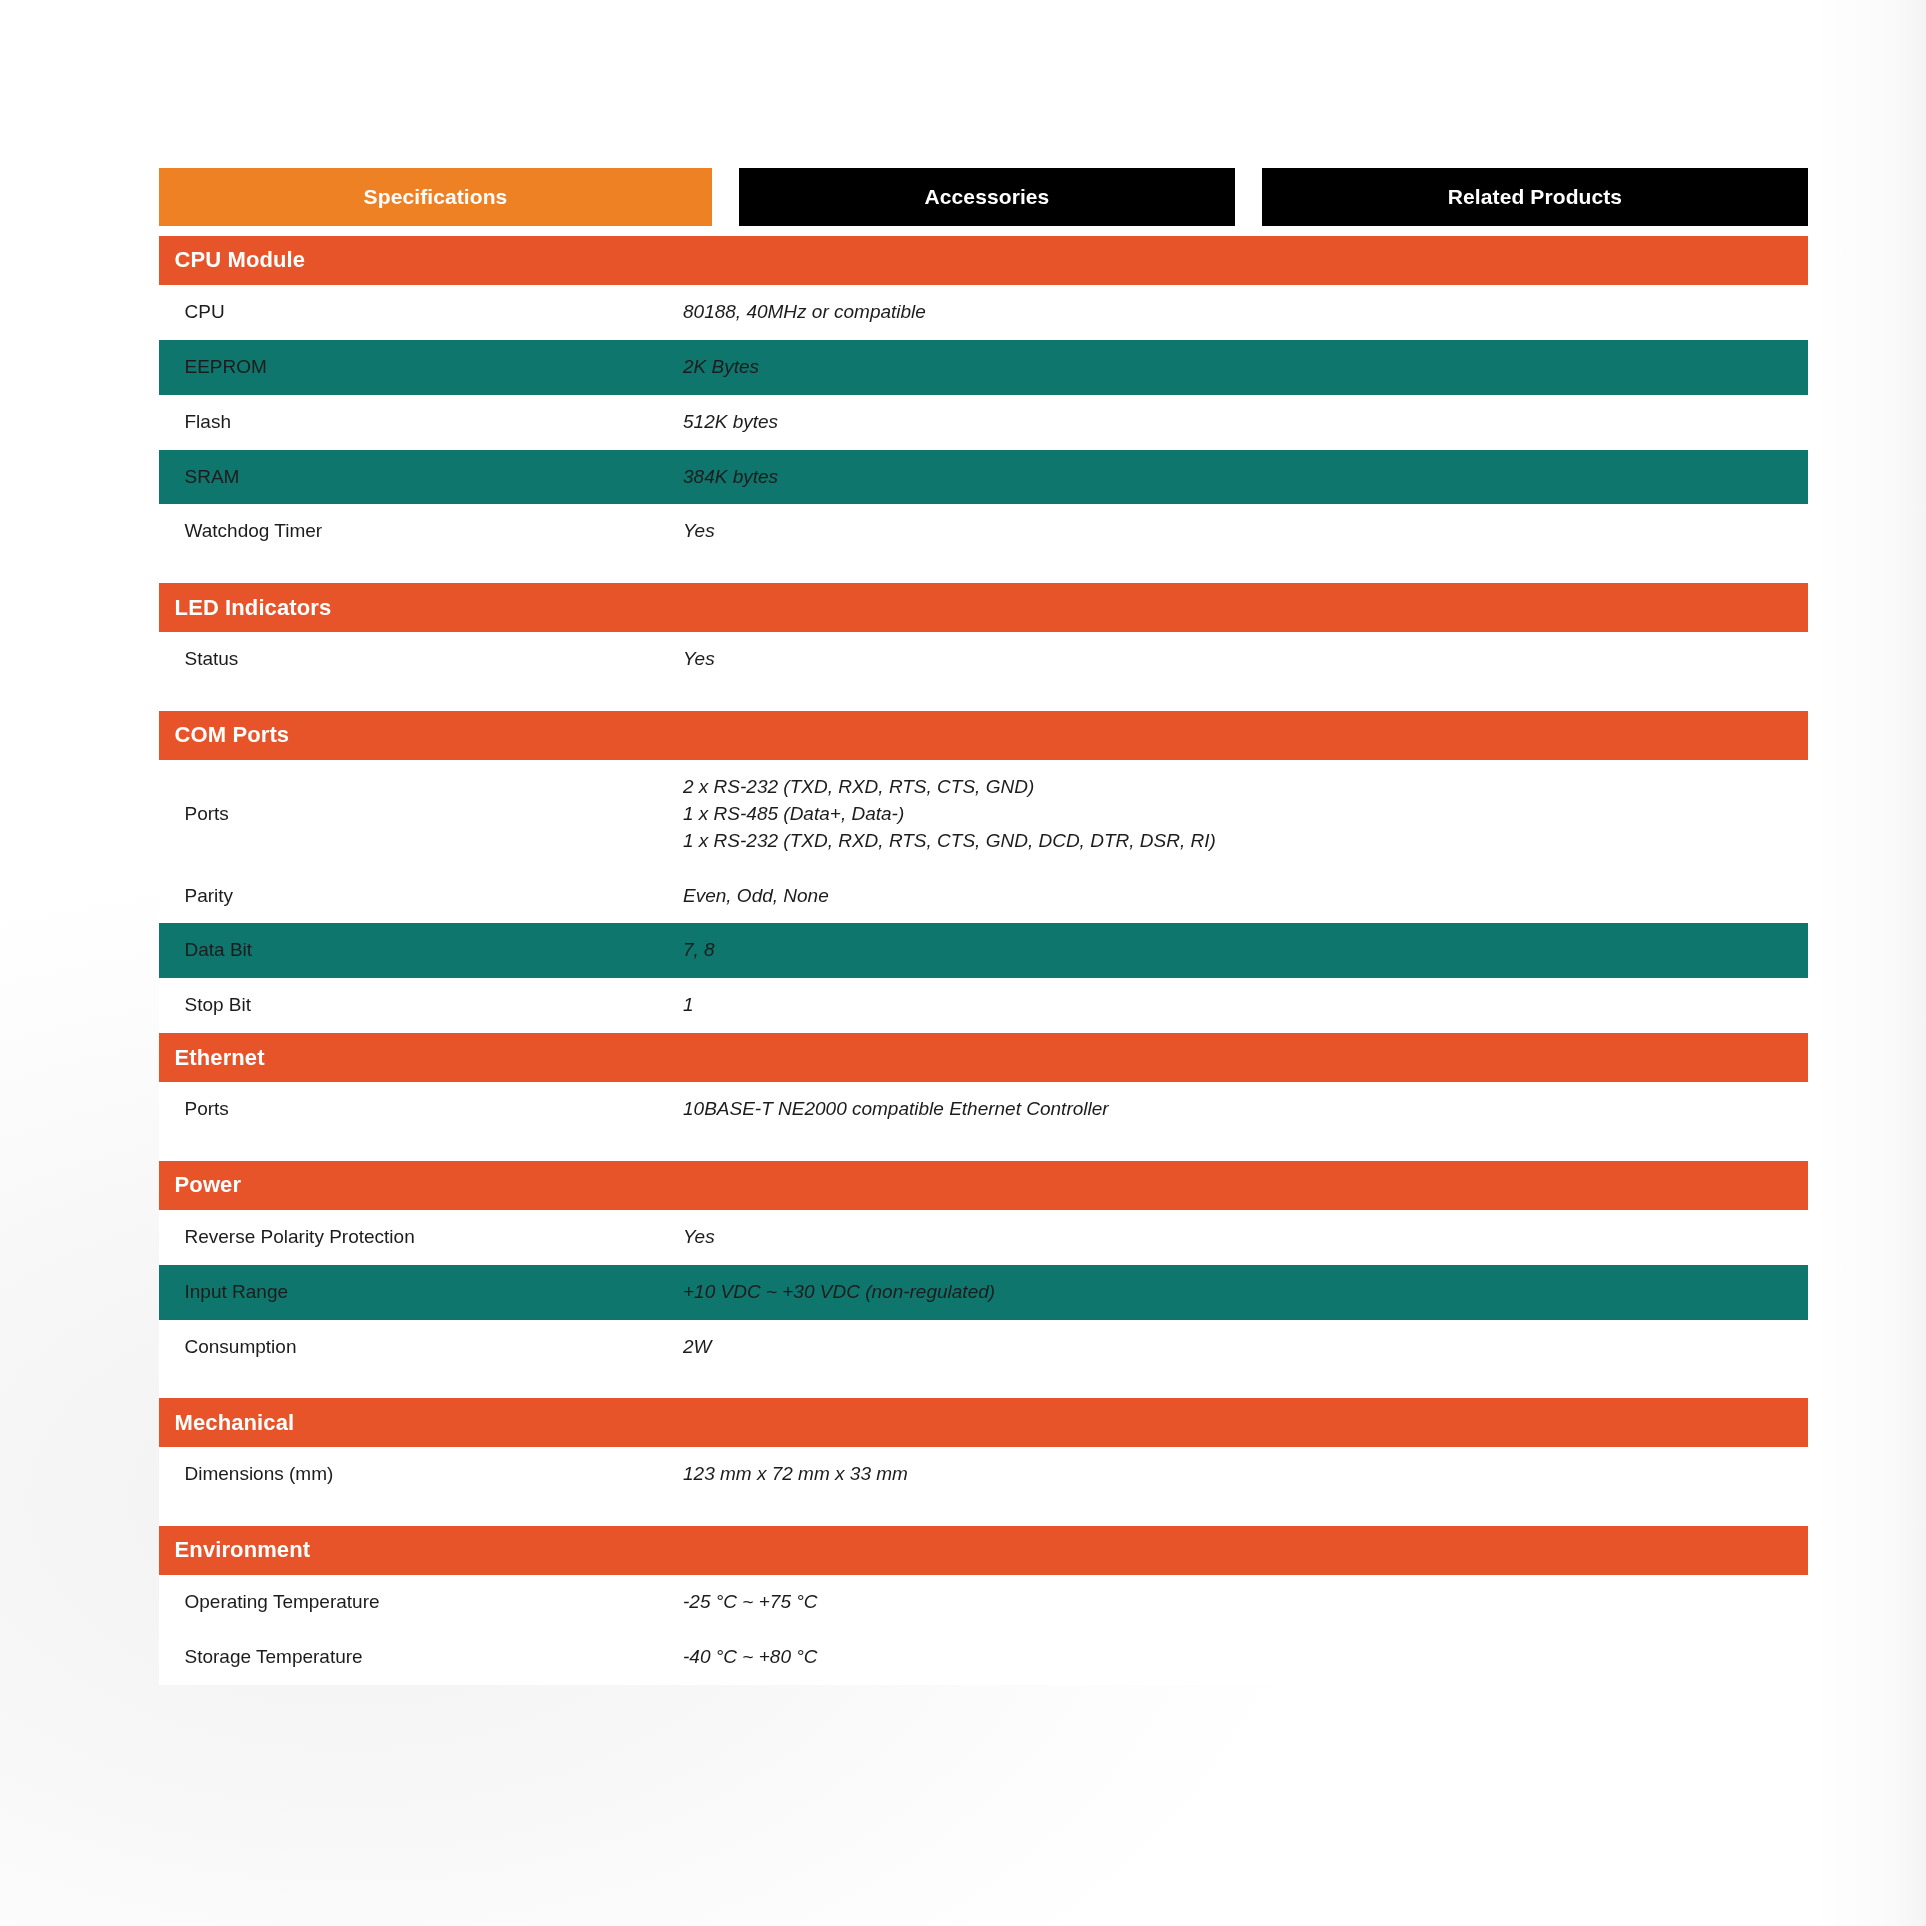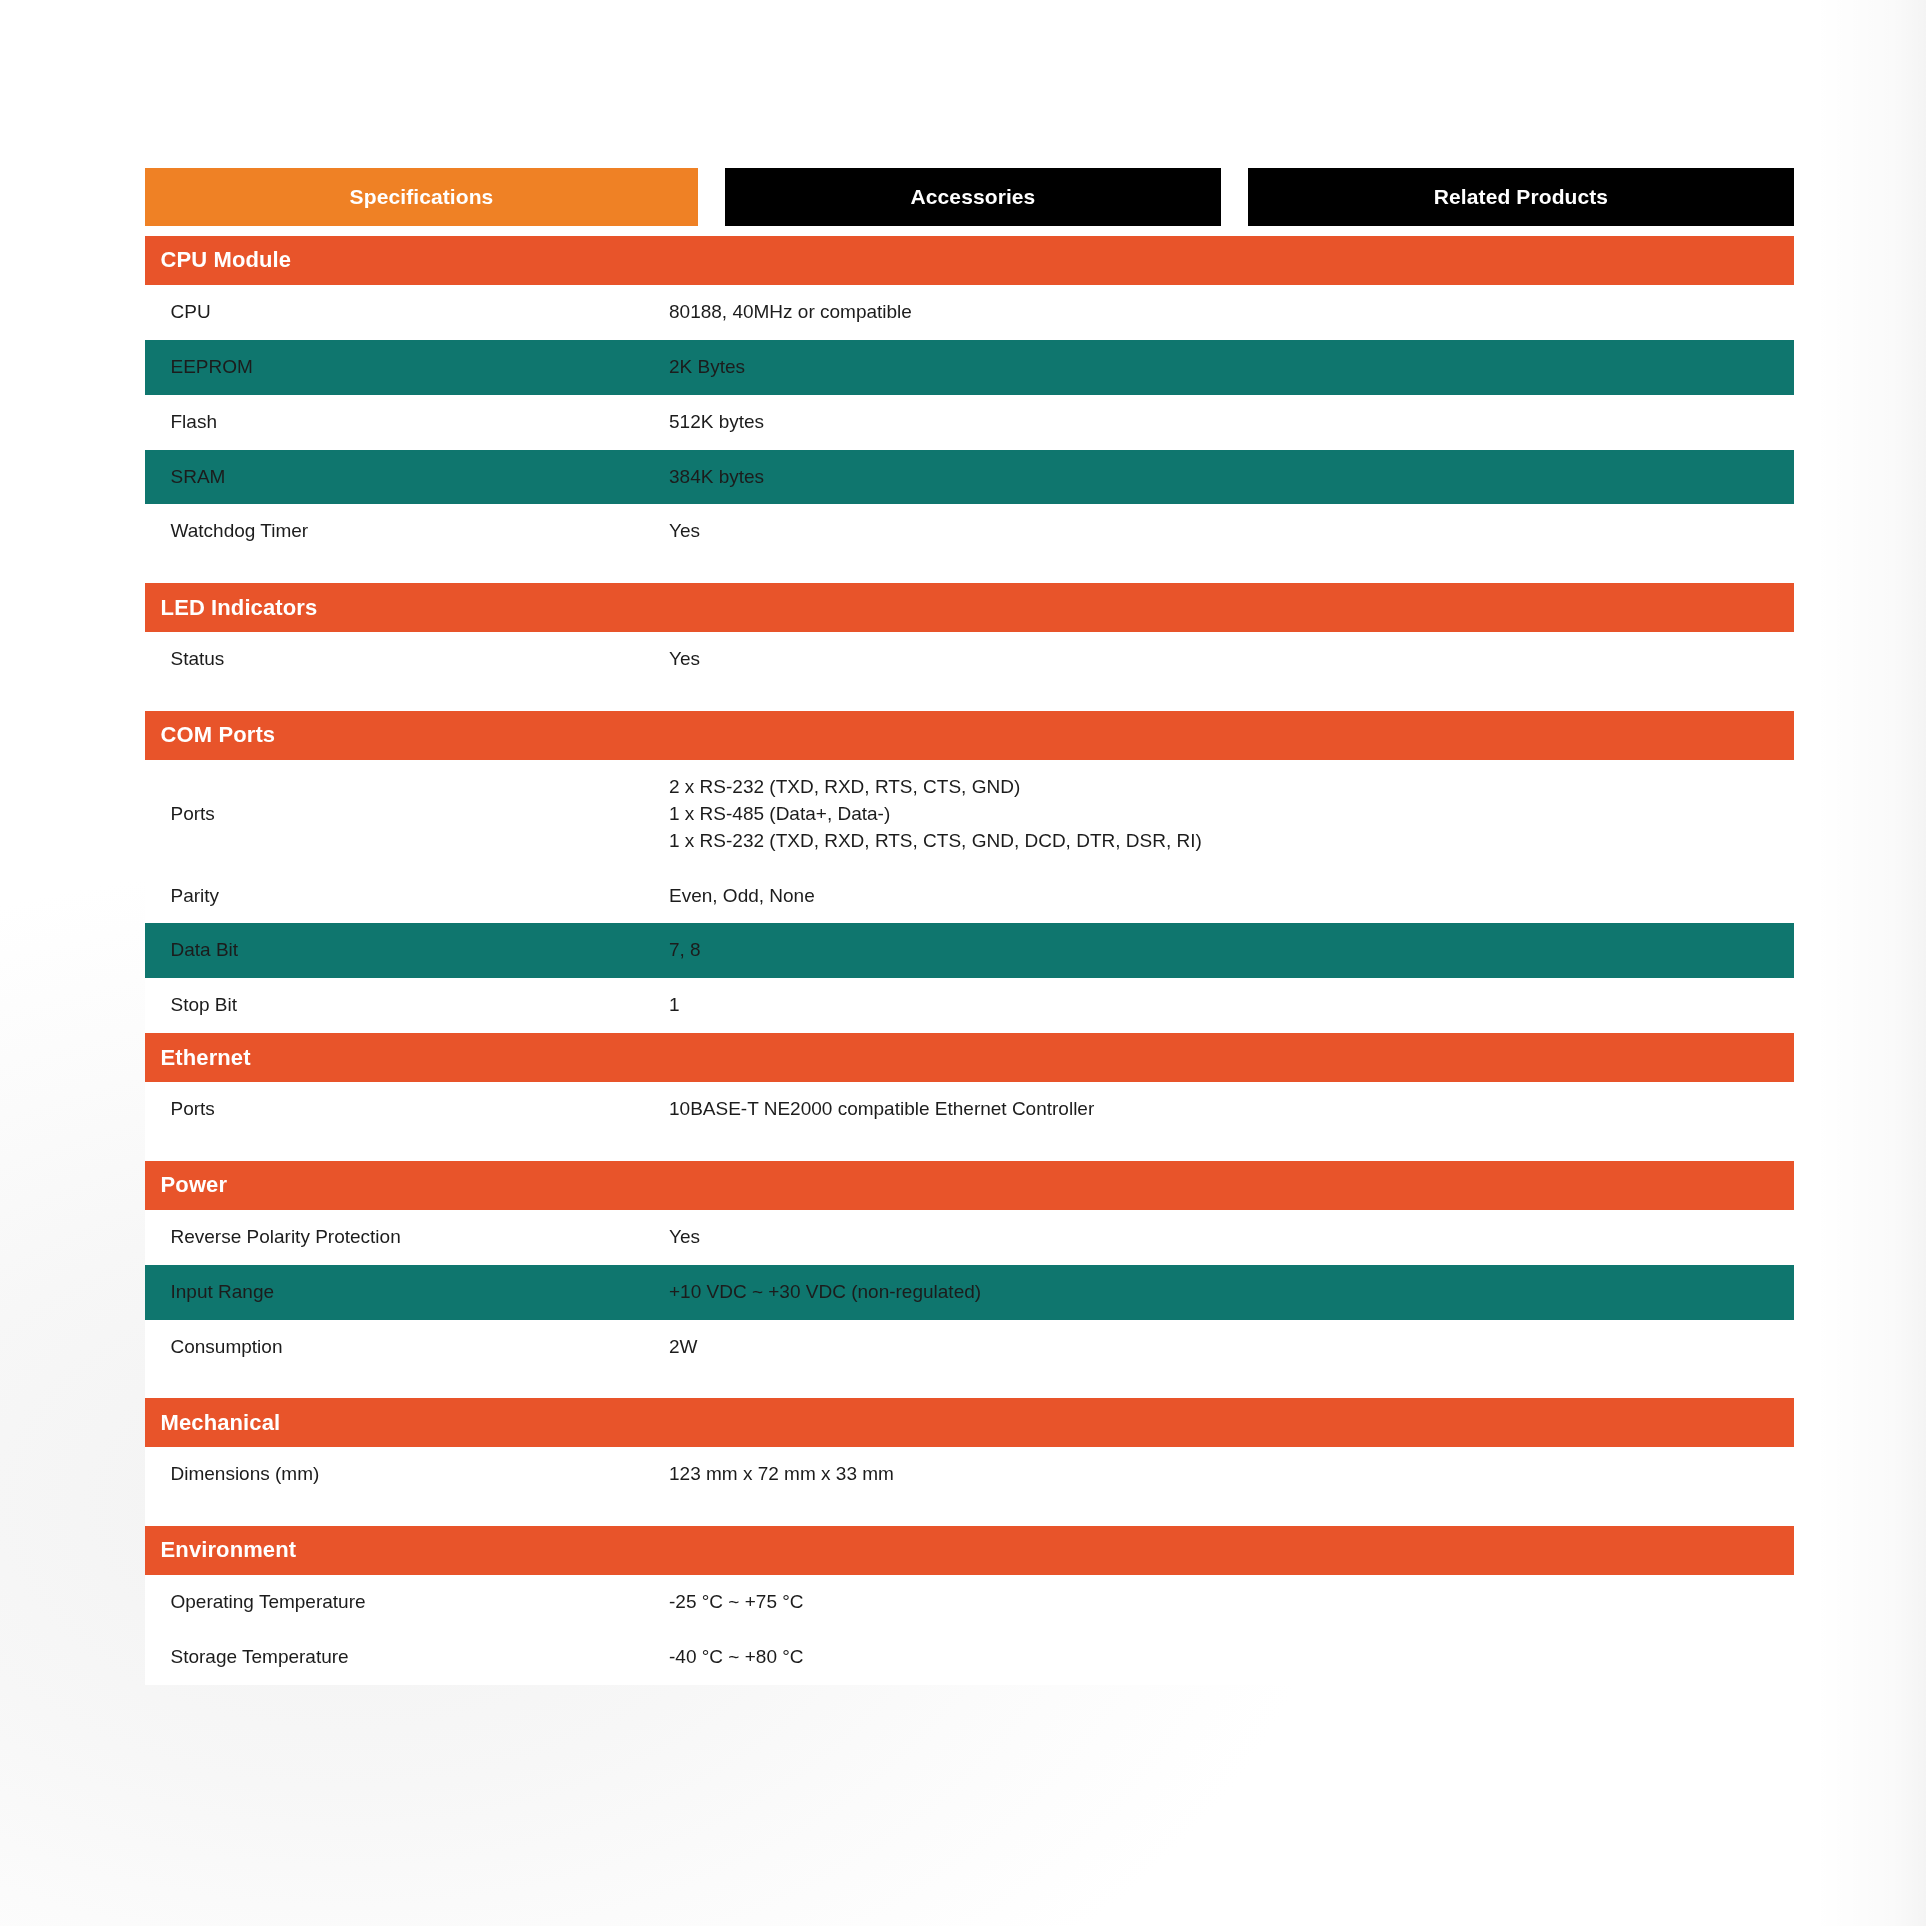--- a/index.html
+++ b/index.html
@@ -25,21 +25,21 @@
   .page-bg:after {
     content: "";
     position: absolute;
     right: 0; top: 0; bottom: 0;
     width: 113px;
     background: linear-gradient(90deg, rgba(0,0,0,0.0) 0%, rgba(0,0,0,0.02) 70%, rgba(0,0,0,0.045) 100%);
   }
 
   .sheet {
     position: absolute;
-    left: 145px;
+    left: 159px;
     top: 168px;
     width: 1649px;
   }
 
   
   .tabs {
     display: flex;
     gap: 5.7px;
     width: 100%;
   }
@@ -85,21 +85,21 @@
 
   tr.data-row td {
     font-size: 19px;
     color: #202020;
     padding: 14px 0 14px 0;
     vertical-align: middle;
     line-height: 1.42;
     margin-top: 20px;
   }
   tr.data-row td.label { padding-left: 25.5px; color: #1c1c1c; }
-  tr.data-row td.value { padding-left: 7px; color: #1c1c1c; }
+  tr.data-row td.value { padding-left: 7px; color: #1c1c1c; font-style: italic; }
   tr.data-row.alt td { background: #0f766e; }
   tr.data-row.plain td { background: #ffffff; }
 
   td.value .line { display: block; }
 
   .tall td { padding-top: 18.4px; padding-bottom: 18.4px; }
 </style>
 </head>
 <body>
 

